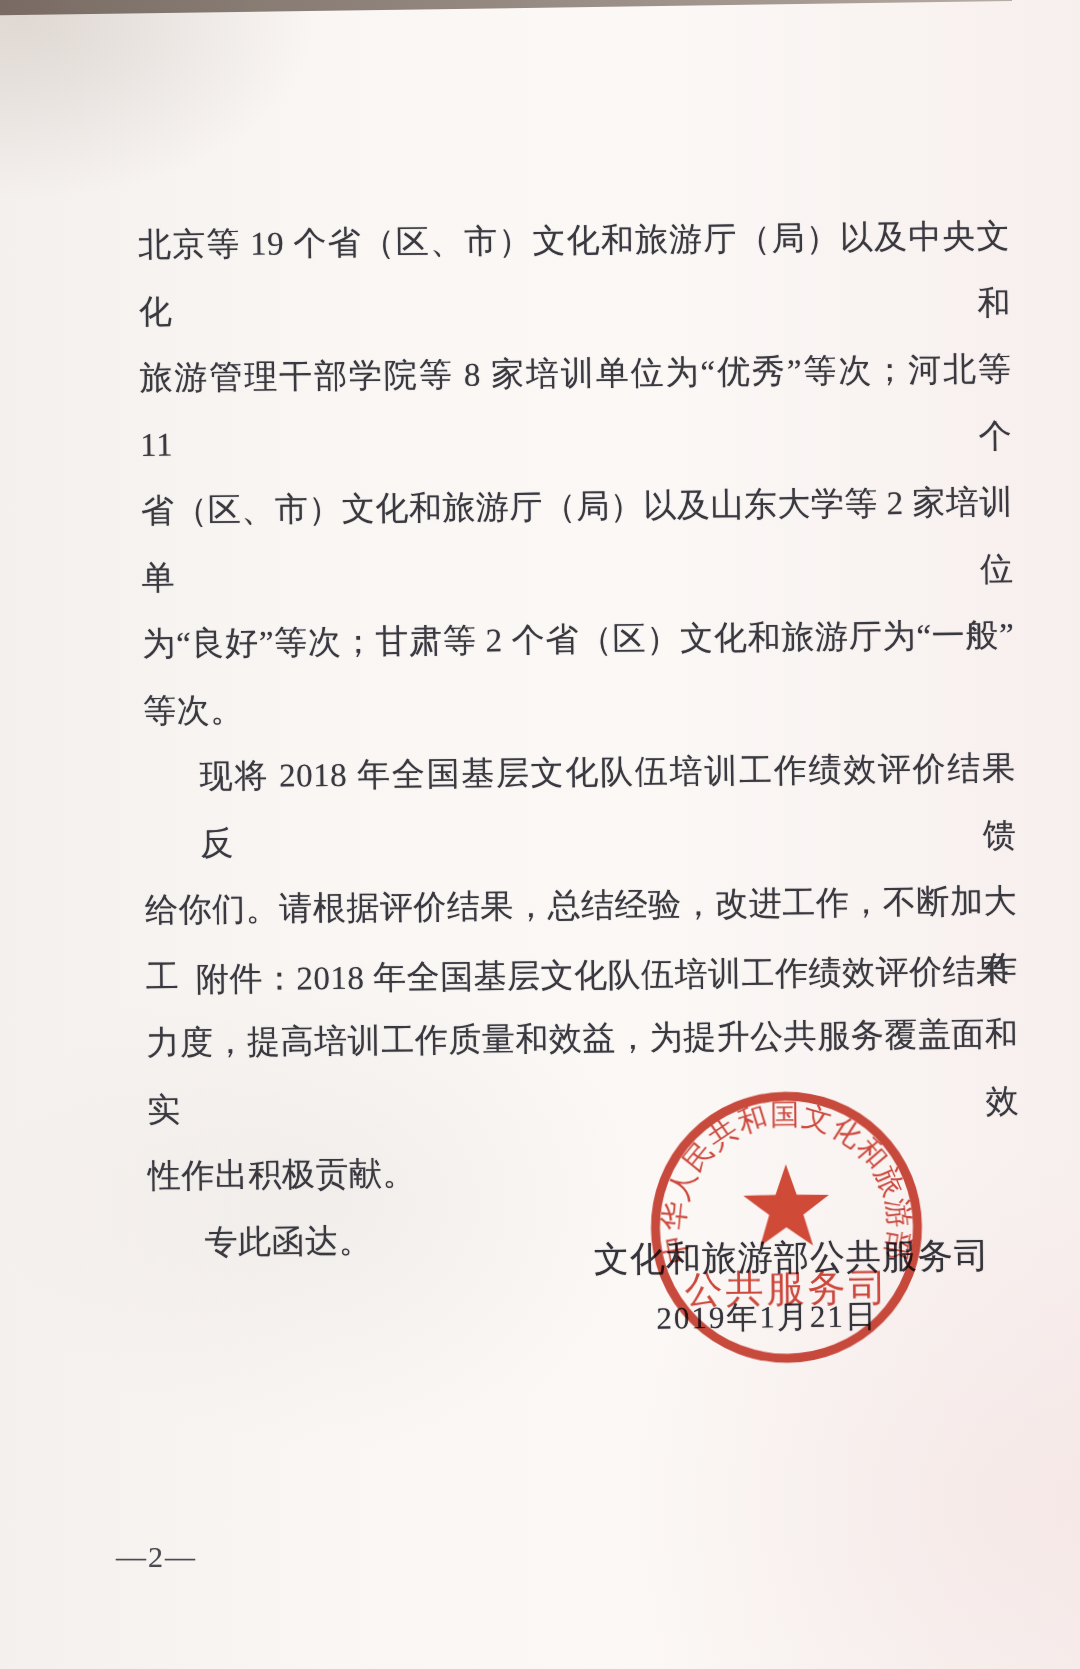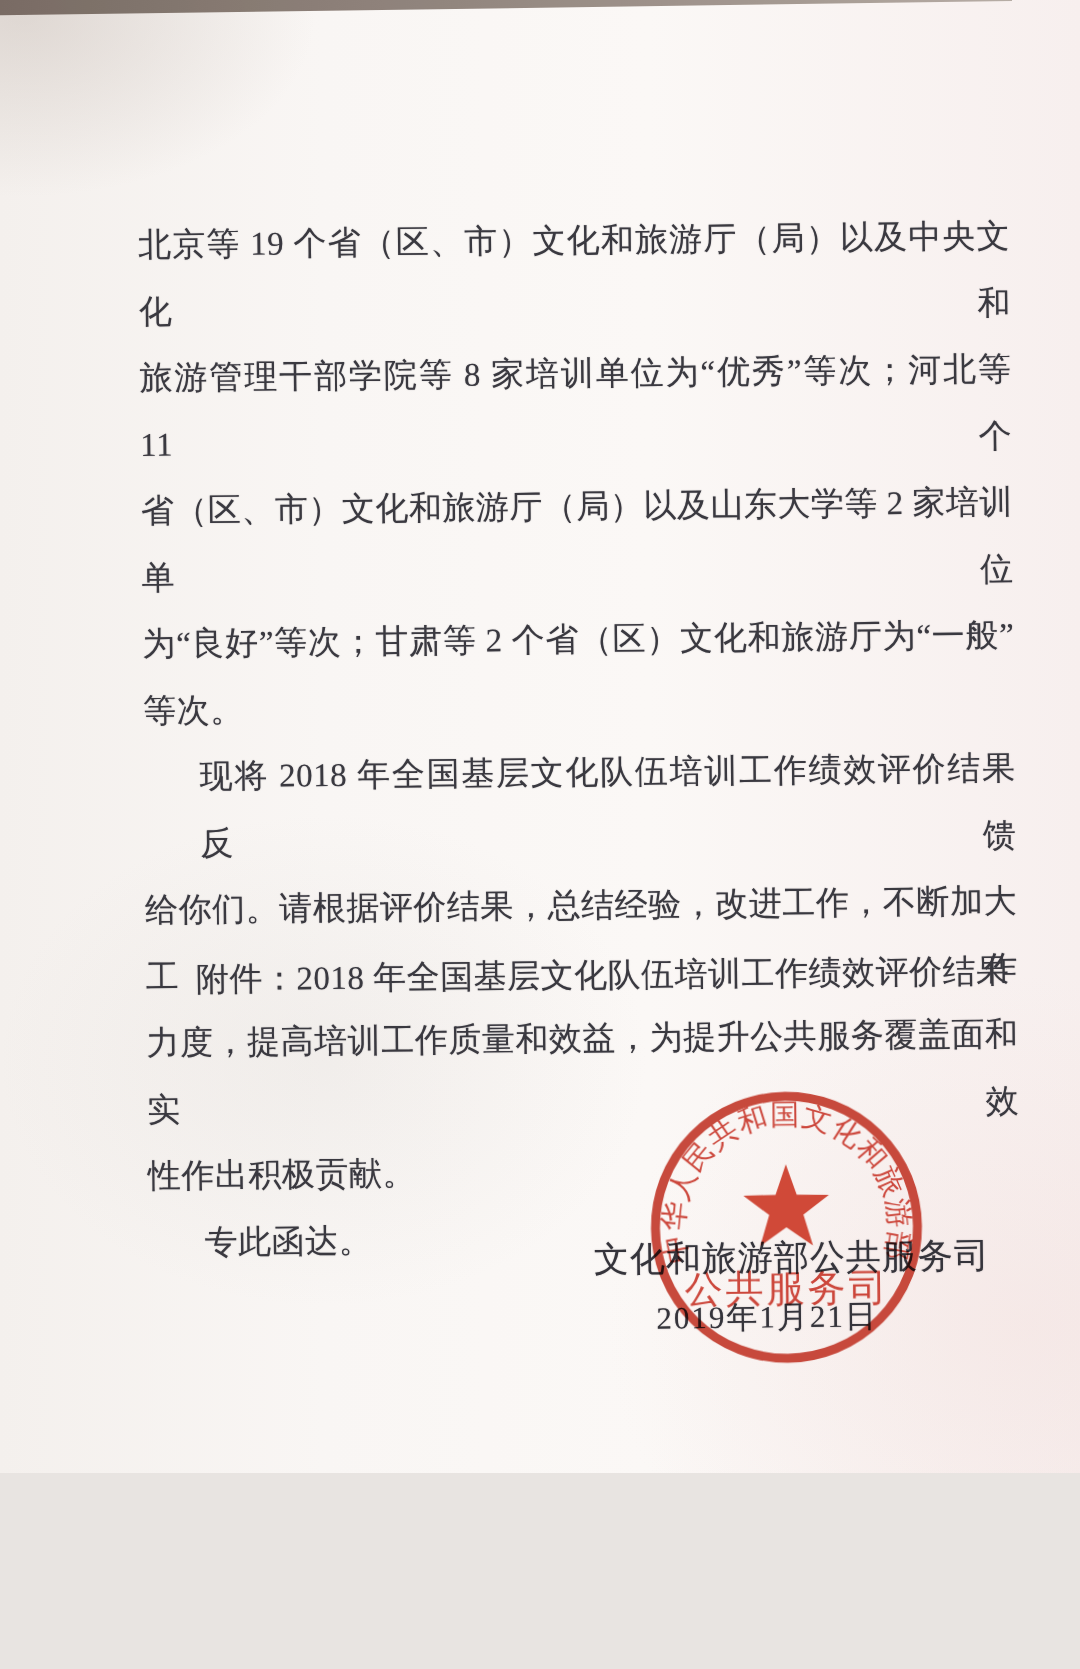--- a/index.html
+++ b/index.html
@@ -1,18 +1,18 @@
 <!DOCTYPE html>
 <html><head>
 <meta charset="utf-8">
 <style>
   html,body{margin:0;padding:0;background:#e8e4e1;}
   .page{
     position:relative;
-    width:1080px;height:1473px;
+    width:1080px;height:1669px;
     overflow:hidden;
     font-family:"Liberation Serif","DejaVu Serif",serif;
     background:
       radial-gradient(ellipse 420px 260px at 2% 1%, rgba(190,178,170,0.40), rgba(190,178,170,0) 70%),
       radial-gradient(ellipse 500px 380px at 30% 72%, rgba(198,192,186,0.16), rgba(198,192,186,0) 65%),
       radial-gradient(ellipse 600px 500px at 95% 90%, rgba(240,215,212,0.30), rgba(240,215,212,0) 70%),
       linear-gradient(90deg, #f4f0ed 0%, #f9f6f4 30%, #fbf8f6 60%, #f7efee 100%);
   }
   
   .top-band{

